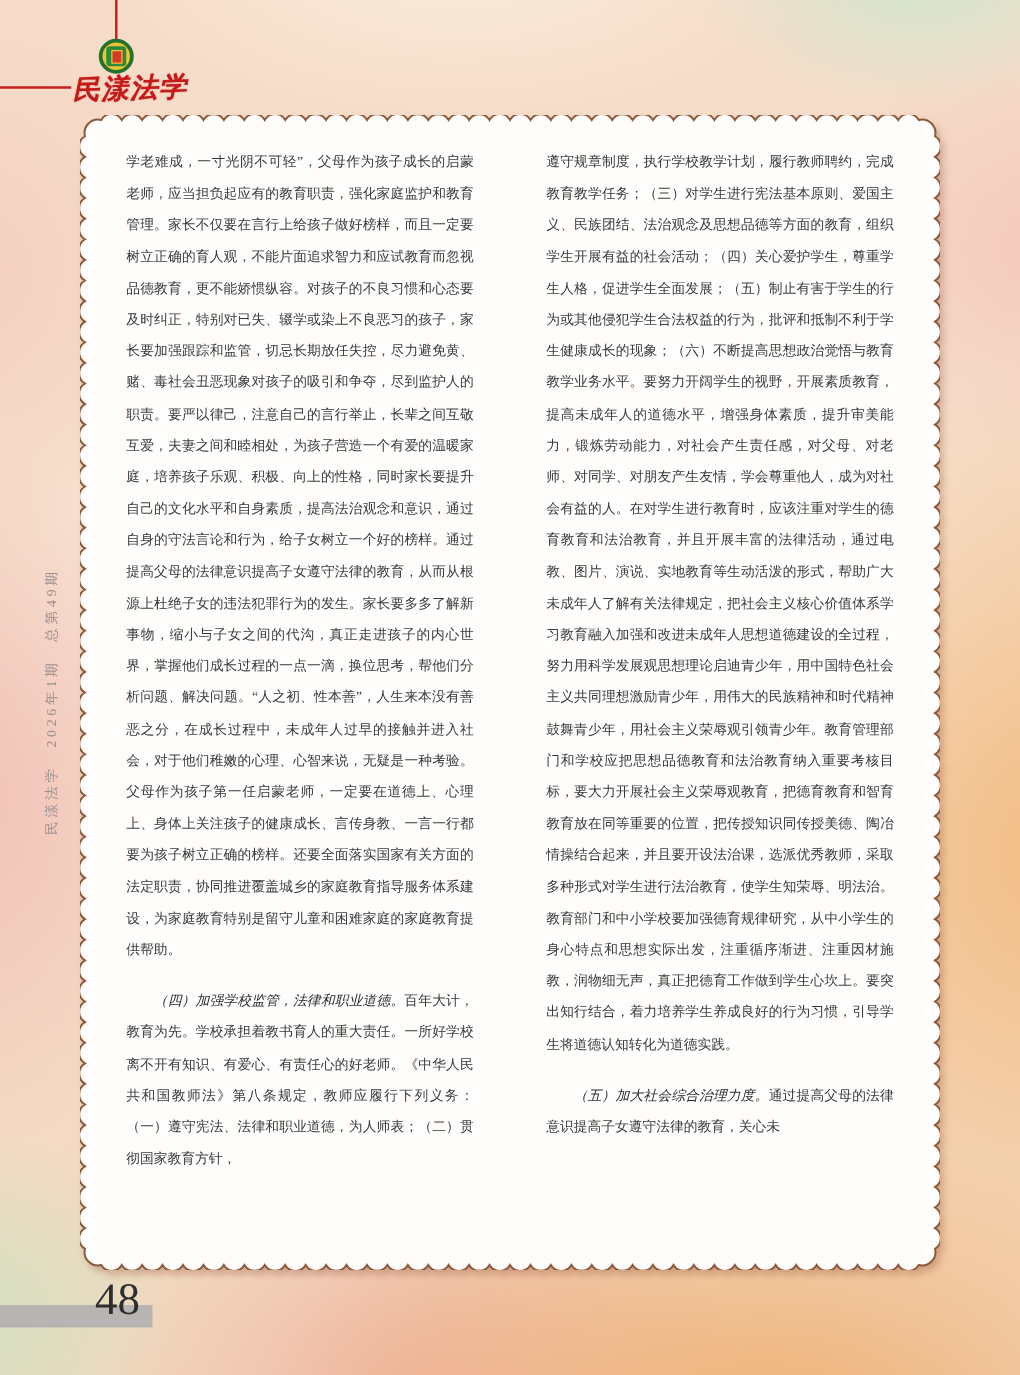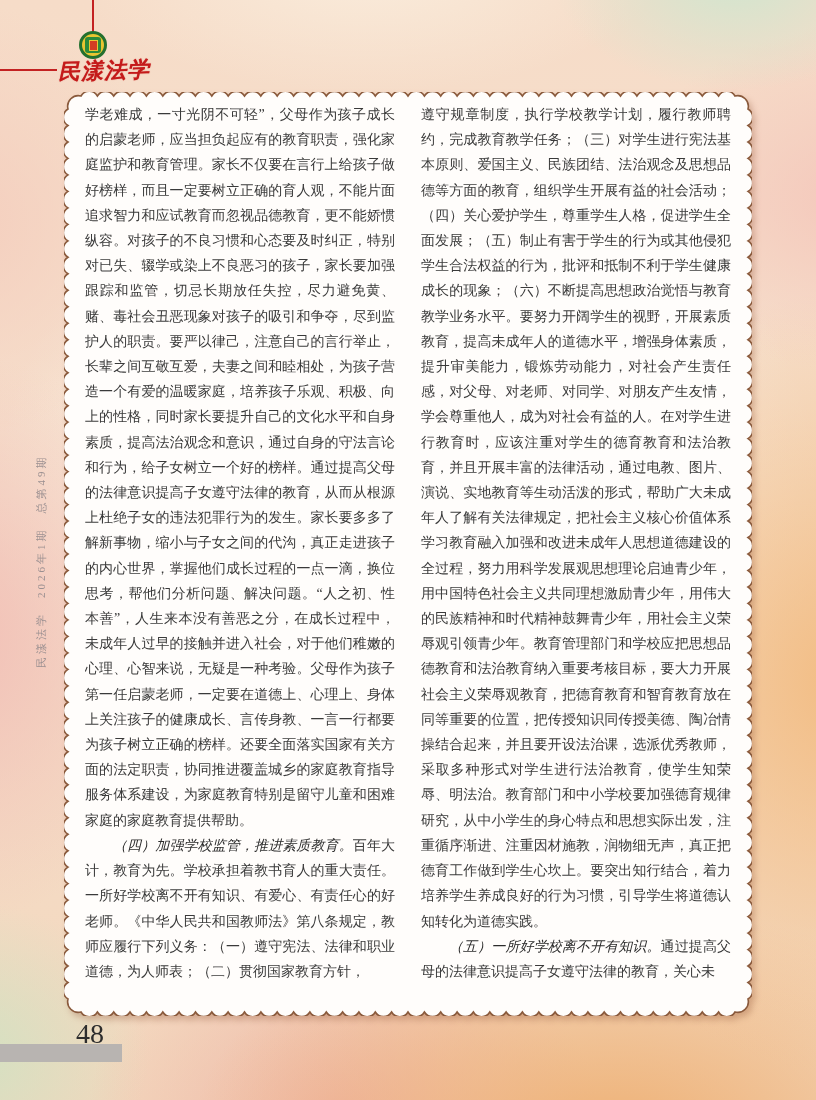--- a/index.html
+++ b/index.html
@@ -30,32 +30,32 @@
     font-size:22px;font-weight:bold;font-style:italic;letter-spacing:1px;
     transform:rotate(-2deg);text-shadow:0 0 1px rgba(196,26,26,.6);white-space:nowrap;}
   
   .panel-svg{position:absolute;left:64px;top:92px;width:688px;height:924px;
     filter:drop-shadow(3px 4px 3px rgba(150,90,60,.35));}
   .panel-svg path{fill:#fffdfb;stroke:#8a5a3c;stroke-width:1.6;}
   
   .article{position:absolute;left:85px;top:102px;width:646px;height:908px;overflow:hidden;
     display:flex;gap:26px;}
   .col{flex:1 1 0;height:100%;overflow:hidden;}
-  .col p{margin:0;font-size:14px;line-height:25.2px;color:#3a3a3a;
+  .col p{margin:16px;font-size:11px;line-height:25.2px;color:#3a3a3a;
     text-align:justify;word-break:break-all;}
   .col p.ind{text-indent:2em;}
   .kai{font-style:italic;color:#2c2c2c;}
   
   .issue-vertical{position:absolute;left:34px;top:668px;width:260px;
     transform:rotate(-90deg);transform-origin:0 0;
     color:#9a8f90;font-size:11px;letter-spacing:3px;white-space:nowrap;
     font-family:"Liberation Serif","DejaVu Serif",serif;}
   
   .page-bar{position:absolute;left:0;top:1044px;width:122px;height:18px;background:#b8b4b1;}
-  .page-num{position:absolute;left:76px;top:1018px;font-size:28px;color:#2e2e2e;
+  .page-num{position:absolute;left:76px;top:1018px;font-size:36px;color:#2e2e2e;
     font-family:"Liberation Serif","DejaVu Serif",serif;}
 </style>
 </head>
 <body>
 
 <div class="page">
 
   <div class="red-vline"></div>
   <div class="red-hline"></div>
   <div class="emblem">
@@ -65,25 +65,25 @@
   </div>
   <div class="calligraphy">民漾法学</div>
 
   <svg class="panel-svg" viewBox="0 0 688 924" xmlns="http://www.w3.org/2000/svg">
     <path id="scallop-path" d="M17 4 A9.5 9.5 0 0 1 33.4 4.0 A9.5 9.5 0 0 1 49.7 4.0 A9.5 9.5 0 0 1 66.0 4.0 A9.5 9.5 0 0 1 82.4 4.0 A9.5 9.5 0 0 1 98.8 4.0 A9.5 9.5 0 0 1 115.1 4.0 A9.5 9.5 0 0 1 131.4 4.0 A9.5 9.5 0 0 1 147.8 4.0 A9.5 9.5 0 0 1 164.2 4.0 A9.5 9.5 0 0 1 180.5 4.0 A9.5 9.5 0 0 1 196.8 4.0 A9.5 9.5 0 0 1 213.2 4.0 A9.5 9.5 0 0 1 229.6 4.0 A9.5 9.5 0 0 1 245.9 4.0 A9.5 9.5 0 0 1 262.3 4.0 A9.5 9.5 0 0 1 278.6 4.0 A9.5 9.5 0 0 1 294.9 4.0 A9.5 9.5 0 0 1 311.3 4.0 A9.5 9.5 0 0 1 327.6 4.0 A9.5 9.5 0 0 1 344.0 4.0 A9.5 9.5 0 0 1 360.4 4.0 A9.5 9.5 0 0 1 376.7 4.0 A9.5 9.5 0 0 1 393.1 4.0 A9.5 9.5 0 0 1 409.4 4.0 A9.5 9.5 0 0 1 425.8 4.0 A9.5 9.5 0 0 1 442.1 4.0 A9.5 9.5 0 0 1 458.4 4.0 A9.5 9.5 0 0 1 474.8 4.0 A9.5 9.5 0 0 1 491.1 4.0 A9.5 9.5 0 0 1 507.5 4.0 A9.5 9.5 0 0 1 523.9 4.0 A9.5 9.5 0 0 1 540.2 4.0 A9.5 9.5 0 0 1 556.5 4.0 A9.5 9.5 0 0 1 572.9 4.0 A9.5 9.5 0 0 1 589.3 4.0 A9.5 9.5 0 0 1 605.6 4.0 A9.5 9.5 0 0 1 622.0 4.0 A9.5 9.5 0 0 1 638.3 4.0 A9.5 9.5 0 0 1 654.6 4.0 A9.5 9.5 0 0 1 671.0 4.0 A10.7 10.7 0 0 1 684.0 17.0 A9.6 9.6 0 0 1 684.0 33.5 A9.6 9.6 0 0 1 684.0 50.0 A9.6 9.6 0 0 1 684.0 66.4 A9.6 9.6 0 0 1 684.0 82.9 A9.6 9.6 0 0 1 684.0 99.4 A9.6 9.6 0 0 1 684.0 115.9 A9.6 9.6 0 0 1 684.0 132.4 A9.6 9.6 0 0 1 684.0 148.9 A9.6 9.6 0 0 1 684.0 165.3 A9.6 9.6 0 0 1 684.0 181.8 A9.6 9.6 0 0 1 684.0 198.3 A9.6 9.6 0 0 1 684.0 214.8 A9.6 9.6 0 0 1 684.0 231.3 A9.6 9.6 0 0 1 684.0 247.7 A9.6 9.6 0 0 1 684.0 264.2 A9.6 9.6 0 0 1 684.0 280.7 A9.6 9.6 0 0 1 684.0 297.2 A9.6 9.6 0 0 1 684.0 313.7 A9.6 9.6 0 0 1 684.0 330.1 A9.6 9.6 0 0 1 684.0 346.6 A9.6 9.6 0 0 1 684.0 363.1 A9.6 9.6 0 0 1 684.0 379.6 A9.6 9.6 0 0 1 684.0 396.1 A9.6 9.6 0 0 1 684.0 412.6 A9.6 9.6 0 0 1 684.0 429.0 A9.6 9.6 0 0 1 684.0 445.5 A9.6 9.6 0 0 1 684.0 462.0 A9.6 9.6 0 0 1 684.0 478.5 A9.6 9.6 0 0 1 684.0 495.0 A9.6 9.6 0 0 1 684.0 511.4 A9.6 9.6 0 0 1 684.0 527.9 A9.6 9.6 0 0 1 684.0 544.4 A9.6 9.6 0 0 1 684.0 560.9 A9.6 9.6 0 0 1 684.0 577.4 A9.6 9.6 0 0 1 684.0 593.9 A9.6 9.6 0 0 1 684.0 610.3 A9.6 9.6 0 0 1 684.0 626.8 A9.6 9.6 0 0 1 684.0 643.3 A9.6 9.6 0 0 1 684.0 659.8 A9.6 9.6 0 0 1 684.0 676.3 A9.6 9.6 0 0 1 684.0 692.7 A9.6 9.6 0 0 1 684.0 709.2 A9.6 9.6 0 0 1 684.0 725.7 A9.6 9.6 0 0 1 684.0 742.2 A9.6 9.6 0 0 1 684.0 758.7 A9.6 9.6 0 0 1 684.0 775.1 A9.6 9.6 0 0 1 684.0 791.6 A9.6 9.6 0 0 1 684.0 808.1 A9.6 9.6 0 0 1 684.0 824.6 A9.6 9.6 0 0 1 684.0 841.1 A9.6 9.6 0 0 1 684.0 857.6 A9.6 9.6 0 0 1 684.0 874.0 A9.6 9.6 0 0 1 684.0 890.5 A9.6 9.6 0 0 1 684.0 907.0 A10.7 10.7 0 0 1 671.0 920.0 A9.5 9.5 0 0 1 654.6 920.0 A9.5 9.5 0 0 1 638.3 920.0 A9.5 9.5 0 0 1 622.0 920.0 A9.5 9.5 0 0 1 605.6 920.0 A9.5 9.5 0 0 1 589.3 920.0 A9.5 9.5 0 0 1 572.9 920.0 A9.5 9.5 0 0 1 556.5 920.0 A9.5 9.5 0 0 1 540.2 920.0 A9.5 9.5 0 0 1 523.9 920.0 A9.5 9.5 0 0 1 507.5 920.0 A9.5 9.5 0 0 1 491.1 920.0 A9.5 9.5 0 0 1 474.8 920.0 A9.5 9.5 0 0 1 458.4 920.0 A9.5 9.5 0 0 1 442.1 920.0 A9.5 9.5 0 0 1 425.8 920.0 A9.5 9.5 0 0 1 409.4 920.0 A9.5 9.5 0 0 1 393.1 920.0 A9.5 9.5 0 0 1 376.7 920.0 A9.5 9.5 0 0 1 360.4 920.0 A9.5 9.5 0 0 1 344.0 920.0 A9.5 9.5 0 0 1 327.6 920.0 A9.5 9.5 0 0 1 311.3 920.0 A9.5 9.5 0 0 1 294.9 920.0 A9.5 9.5 0 0 1 278.6 920.0 A9.5 9.5 0 0 1 262.3 920.0 A9.5 9.5 0 0 1 245.9 920.0 A9.5 9.5 0 0 1 229.6 920.0 A9.5 9.5 0 0 1 213.2 920.0 A9.5 9.5 0 0 1 196.9 920.0 A9.5 9.5 0 0 1 180.5 920.0 A9.5 9.5 0 0 1 164.1 920.0 A9.5 9.5 0 0 1 147.8 920.0 A9.5 9.5 0 0 1 131.5 920.0 A9.5 9.5 0 0 1 115.1 920.0 A9.5 9.5 0 0 1 98.8 920.0 A9.5 9.5 0 0 1 82.4 920.0 A9.5 9.5 0 0 1 66.0 920.0 A9.5 9.5 0 0 1 49.7 920.0 A9.5 9.5 0 0 1 33.4 920.0 A9.5 9.5 0 0 1 17.0 920.0 A10.7 10.7 0 0 1 4.0 907.0 A9.6 9.6 0 0 1 4.0 890.5 A9.6 9.6 0 0 1 4.0 874.0 A9.6 9.6 0 0 1 4.0 857.6 A9.6 9.6 0 0 1 4.0 841.1 A9.6 9.6 0 0 1 4.0 824.6 A9.6 9.6 0 0 1 4.0 808.1 A9.6 9.6 0 0 1 4.0 791.6 A9.6 9.6 0 0 1 4.0 775.1 A9.6 9.6 0 0 1 4.0 758.7 A9.6 9.6 0 0 1 4.0 742.2 A9.6 9.6 0 0 1 4.0 725.7 A9.6 9.6 0 0 1 4.0 709.2 A9.6 9.6 0 0 1 4.0 692.7 A9.6 9.6 0 0 1 4.0 676.3 A9.6 9.6 0 0 1 4.0 659.8 A9.6 9.6 0 0 1 4.0 643.3 A9.6 9.6 0 0 1 4.0 626.8 A9.6 9.6 0 0 1 4.0 610.3 A9.6 9.6 0 0 1 4.0 593.9 A9.6 9.6 0 0 1 4.0 577.4 A9.6 9.6 0 0 1 4.0 560.9 A9.6 9.6 0 0 1 4.0 544.4 A9.6 9.6 0 0 1 4.0 527.9 A9.6 9.6 0 0 1 4.0 511.4 A9.6 9.6 0 0 1 4.0 495.0 A9.6 9.6 0 0 1 4.0 478.5 A9.6 9.6 0 0 1 4.0 462.0 A9.6 9.6 0 0 1 4.0 445.5 A9.6 9.6 0 0 1 4.0 429.0 A9.6 9.6 0 0 1 4.0 412.6 A9.6 9.6 0 0 1 4.0 396.1 A9.6 9.6 0 0 1 4.0 379.6 A9.6 9.6 0 0 1 4.0 363.1 A9.6 9.6 0 0 1 4.0 346.6 A9.6 9.6 0 0 1 4.0 330.1 A9.6 9.6 0 0 1 4.0 313.7 A9.6 9.6 0 0 1 4.0 297.2 A9.6 9.6 0 0 1 4.0 280.7 A9.6 9.6 0 0 1 4.0 264.2 A9.6 9.6 0 0 1 4.0 247.7 A9.6 9.6 0 0 1 4.0 231.3 A9.6 9.6 0 0 1 4.0 214.8 A9.6 9.6 0 0 1 4.0 198.3 A9.6 9.6 0 0 1 4.0 181.8 A9.6 9.6 0 0 1 4.0 165.3 A9.6 9.6 0 0 1 4.0 148.9 A9.6 9.6 0 0 1 4.0 132.4 A9.6 9.6 0 0 1 4.0 115.9 A9.6 9.6 0 0 1 4.0 99.4 A9.6 9.6 0 0 1 4.0 82.9 A9.6 9.6 0 0 1 4.0 66.4 A9.6 9.6 0 0 1 4.0 50.0 A9.6 9.6 0 0 1 4.0 33.5 A9.6 9.6 0 0 1 4.0 17.0 A10.7 10.7 0 0 1 17.0 4.0 Z"></path>
   </svg>
 
   <div class="article">
     <div class="col">
       <p class="cont">学老难成，一寸光阴不可轻”，父母作为孩子成长的启蒙老师，应当担负起应有的教育职责，强化家庭监护和教育管理。家长不仅要在言行上给孩子做好榜样，而且一定要树立正确的育人观，不能片面追求智力和应试教育而忽视品德教育，更不能娇惯纵容。对孩子的不良习惯和心态要及时纠正，特别对已失、辍学或染上不良恶习的孩子，家长要加强跟踪和监管，切忌长期放任失控，尽力避免黄、赌、毒社会丑恶现象对孩子的吸引和争夺，尽到监护人的职责。要严以律己，注意自己的言行举止，长辈之间互敬互爱，夫妻之间和睦相处，为孩子营造一个有爱的温暖家庭，培养孩子乐观、积极、向上的性格，同时家长要提升自己的文化水平和自身素质，提高法治观念和意识，通过自身的守法言论和行为，给子女树立一个好的榜样。通过提高父母的法律意识提高子女遵守法律的教育，从而从根源上杜绝子女的违法犯罪行为的发生。家长要多多了解新事物，缩小与子女之间的代沟，真正走进孩子的内心世界，掌握他们成长过程的一点一滴，换位思考，帮他们分析问题、解决问题。“人之初、性本善”，人生来本没有善恶之分，在成长过程中，未成年人过早的接触并进入社会，对于他们稚嫩的心理、心智来说，无疑是一种考验。父母作为孩子第一任启蒙老师，一定要在道德上、心理上、身体上关注孩子的健康成长、言传身教、一言一行都要为孩子树立正确的榜样。还要全面落实国家有关方面的法定职责，协同推进覆盖城乡的家庭教育指导服务体系建设，为家庭教育特别是留守儿童和困难家庭的家庭教育提供帮助。</p>
-      <p class="ind"><span class="kai">（四）加强学校监管，推进素质教育。</span><span>百年大计，教育为先。学校承担着教书育人的重大责任。一所好学校离不开有知识、有爱心、有责任心的好老师。《中华人民共和国教师法》第八条规定，教师应履行下列义务：（一）遵守宪法、法律和职业道德，为人师表；（二）贯彻国家教育方针，</span></p>
+      <p class="ind"><span class="kai">（四）加强学校监管，法律和职业道德。</span><span>百年大计，教育为先。学校承担着教书育人的重大责任。一所好学校离不开有知识、有爱心、有责任心的好老师。《中华人民共和国教师法》第八条规定，教师应履行下列义务：（一）遵守宪法、法律和职业道德，为人师表；（二）贯彻国家教育方针，</span></p>
     </div>
     <div class="col">
       <p class="cont">遵守规章制度，执行学校教学计划，履行教师聘约，完成教育教学任务；（三）对学生进行宪法基本原则、爱国主义、民族团结、法治观念及思想品德等方面的教育，组织学生开展有益的社会活动；（四）关心爱护学生，尊重学生人格，促进学生全面发展；（五）制止有害于学生的行为或其他侵犯学生合法权益的行为，批评和抵制不利于学生健康成长的现象；（六）不断提高思想政治觉悟与教育教学业务水平。要努力开阔学生的视野，开展素质教育，提高未成年人的道德水平，增强身体素质，提升审美能力，锻炼劳动能力，对社会产生责任感，对父母、对老师、对同学、对朋友产生友情，学会尊重他人，成为对社会有益的人。在对学生进行教育时，应该注重对学生的德育教育和法治教育，并且开展丰富的法律活动，通过电教、图片、演说、实地教育等生动活泼的形式，帮助广大未成年人了解有关法律规定，把社会主义核心价值体系学习教育融入加强和改进未成年人思想道德建设的全过程，努力用科学发展观思想理论启迪青少年，用中国特色社会主义共同理想激励青少年，用伟大的民族精神和时代精神鼓舞青少年，用社会主义荣辱观引领青少年。教育管理部门和学校应把思想品德教育和法治教育纳入重要考核目标，要大力开展社会主义荣辱观教育，把德育教育和智育教育放在同等重要的位置，把传授知识同传授美德、陶冶情操结合起来，并且要开设法治课，选派优秀教师，采取多种形式对学生进行法治教育，使学生知荣辱、明法治。教育部门和中小学校要加强德育规律研究，从中小学生的身心特点和思想实际出发，注重循序渐进、注重因材施教，润物细无声，真正把德育工作做到学生心坎上。要突出知行结合，着力培养学生养成良好的行为习惯，引导学生将道德认知转化为道德实践。</p>
-      <p class="ind"><span class="kai">（五）一所好学校离不开有知识。</span><span>通过提高父母的法律意识提高子女遵守法律的教育，关心未</span></p>
+      <p class="ind"><span class="kai">（五）加大社会综合治理力度。</span><span>通过提高父母的法律意识提高子女遵守法律的教育，关心未</span></p>
     </div>
   </div>
 
   <div class="issue-vertical">民漾法学　2026年1期　总第49期</div>
 
   <div class="page-bar"></div>
   <div class="page-num">48</div>
 
 </div>
 

